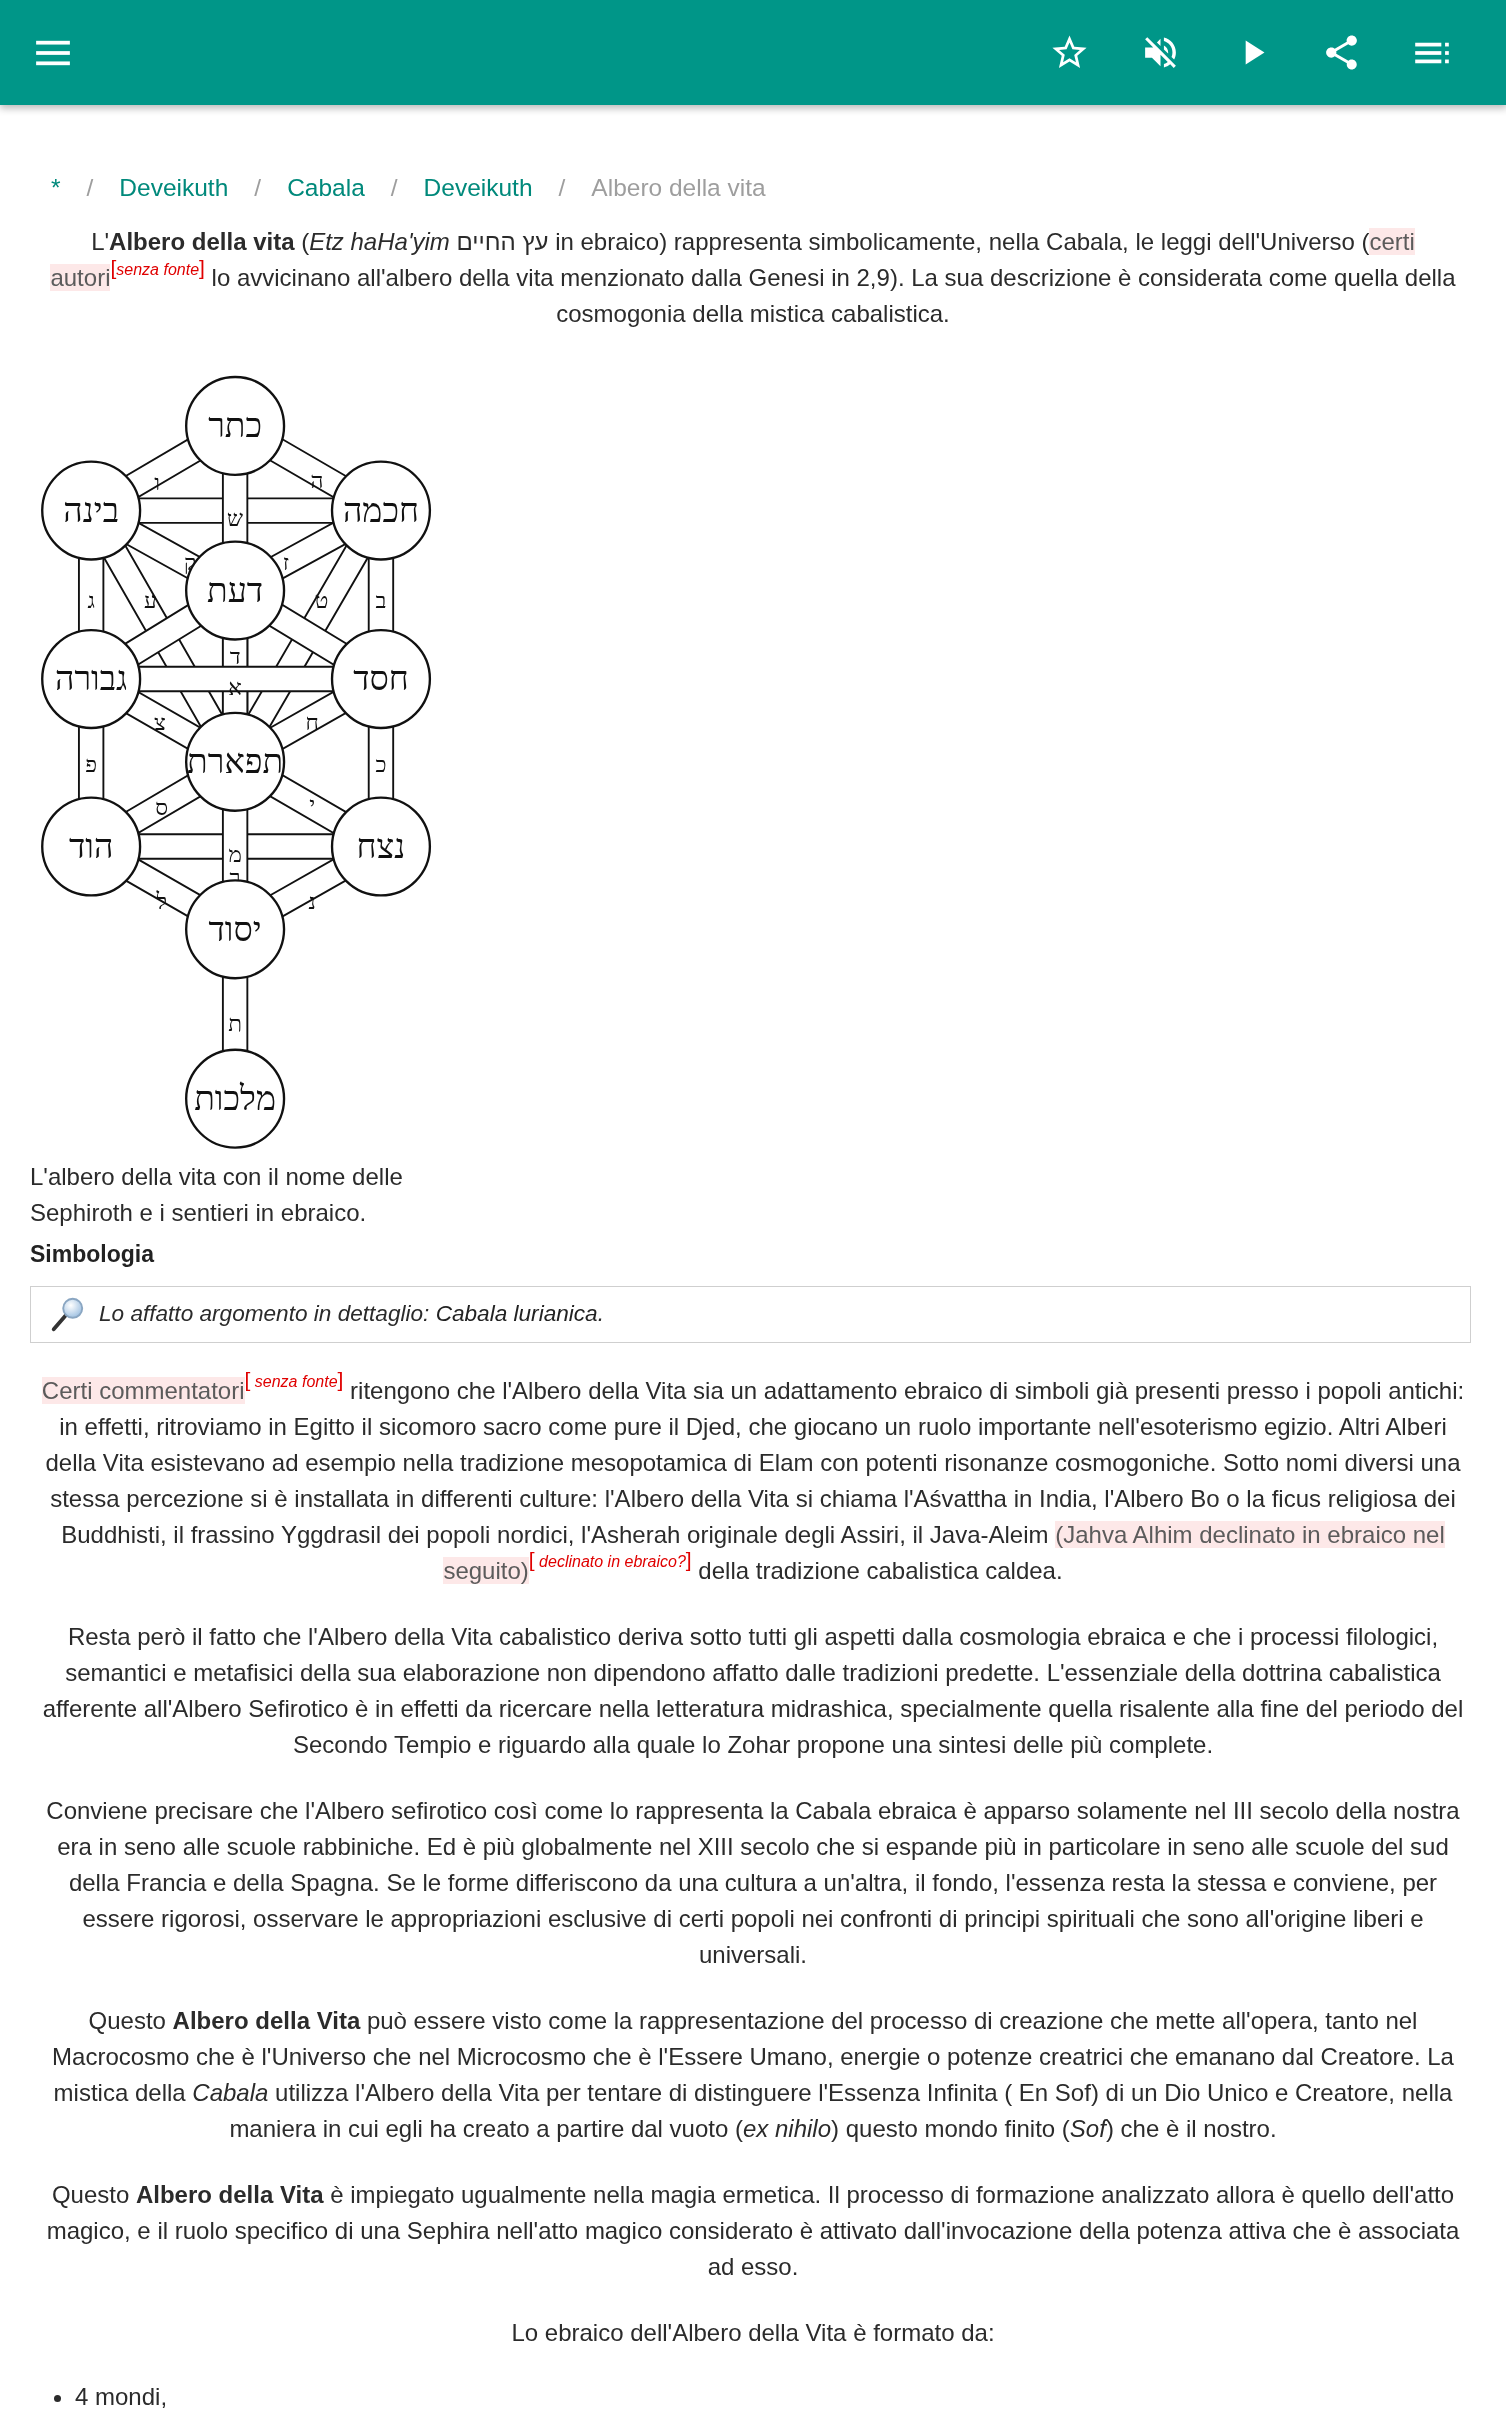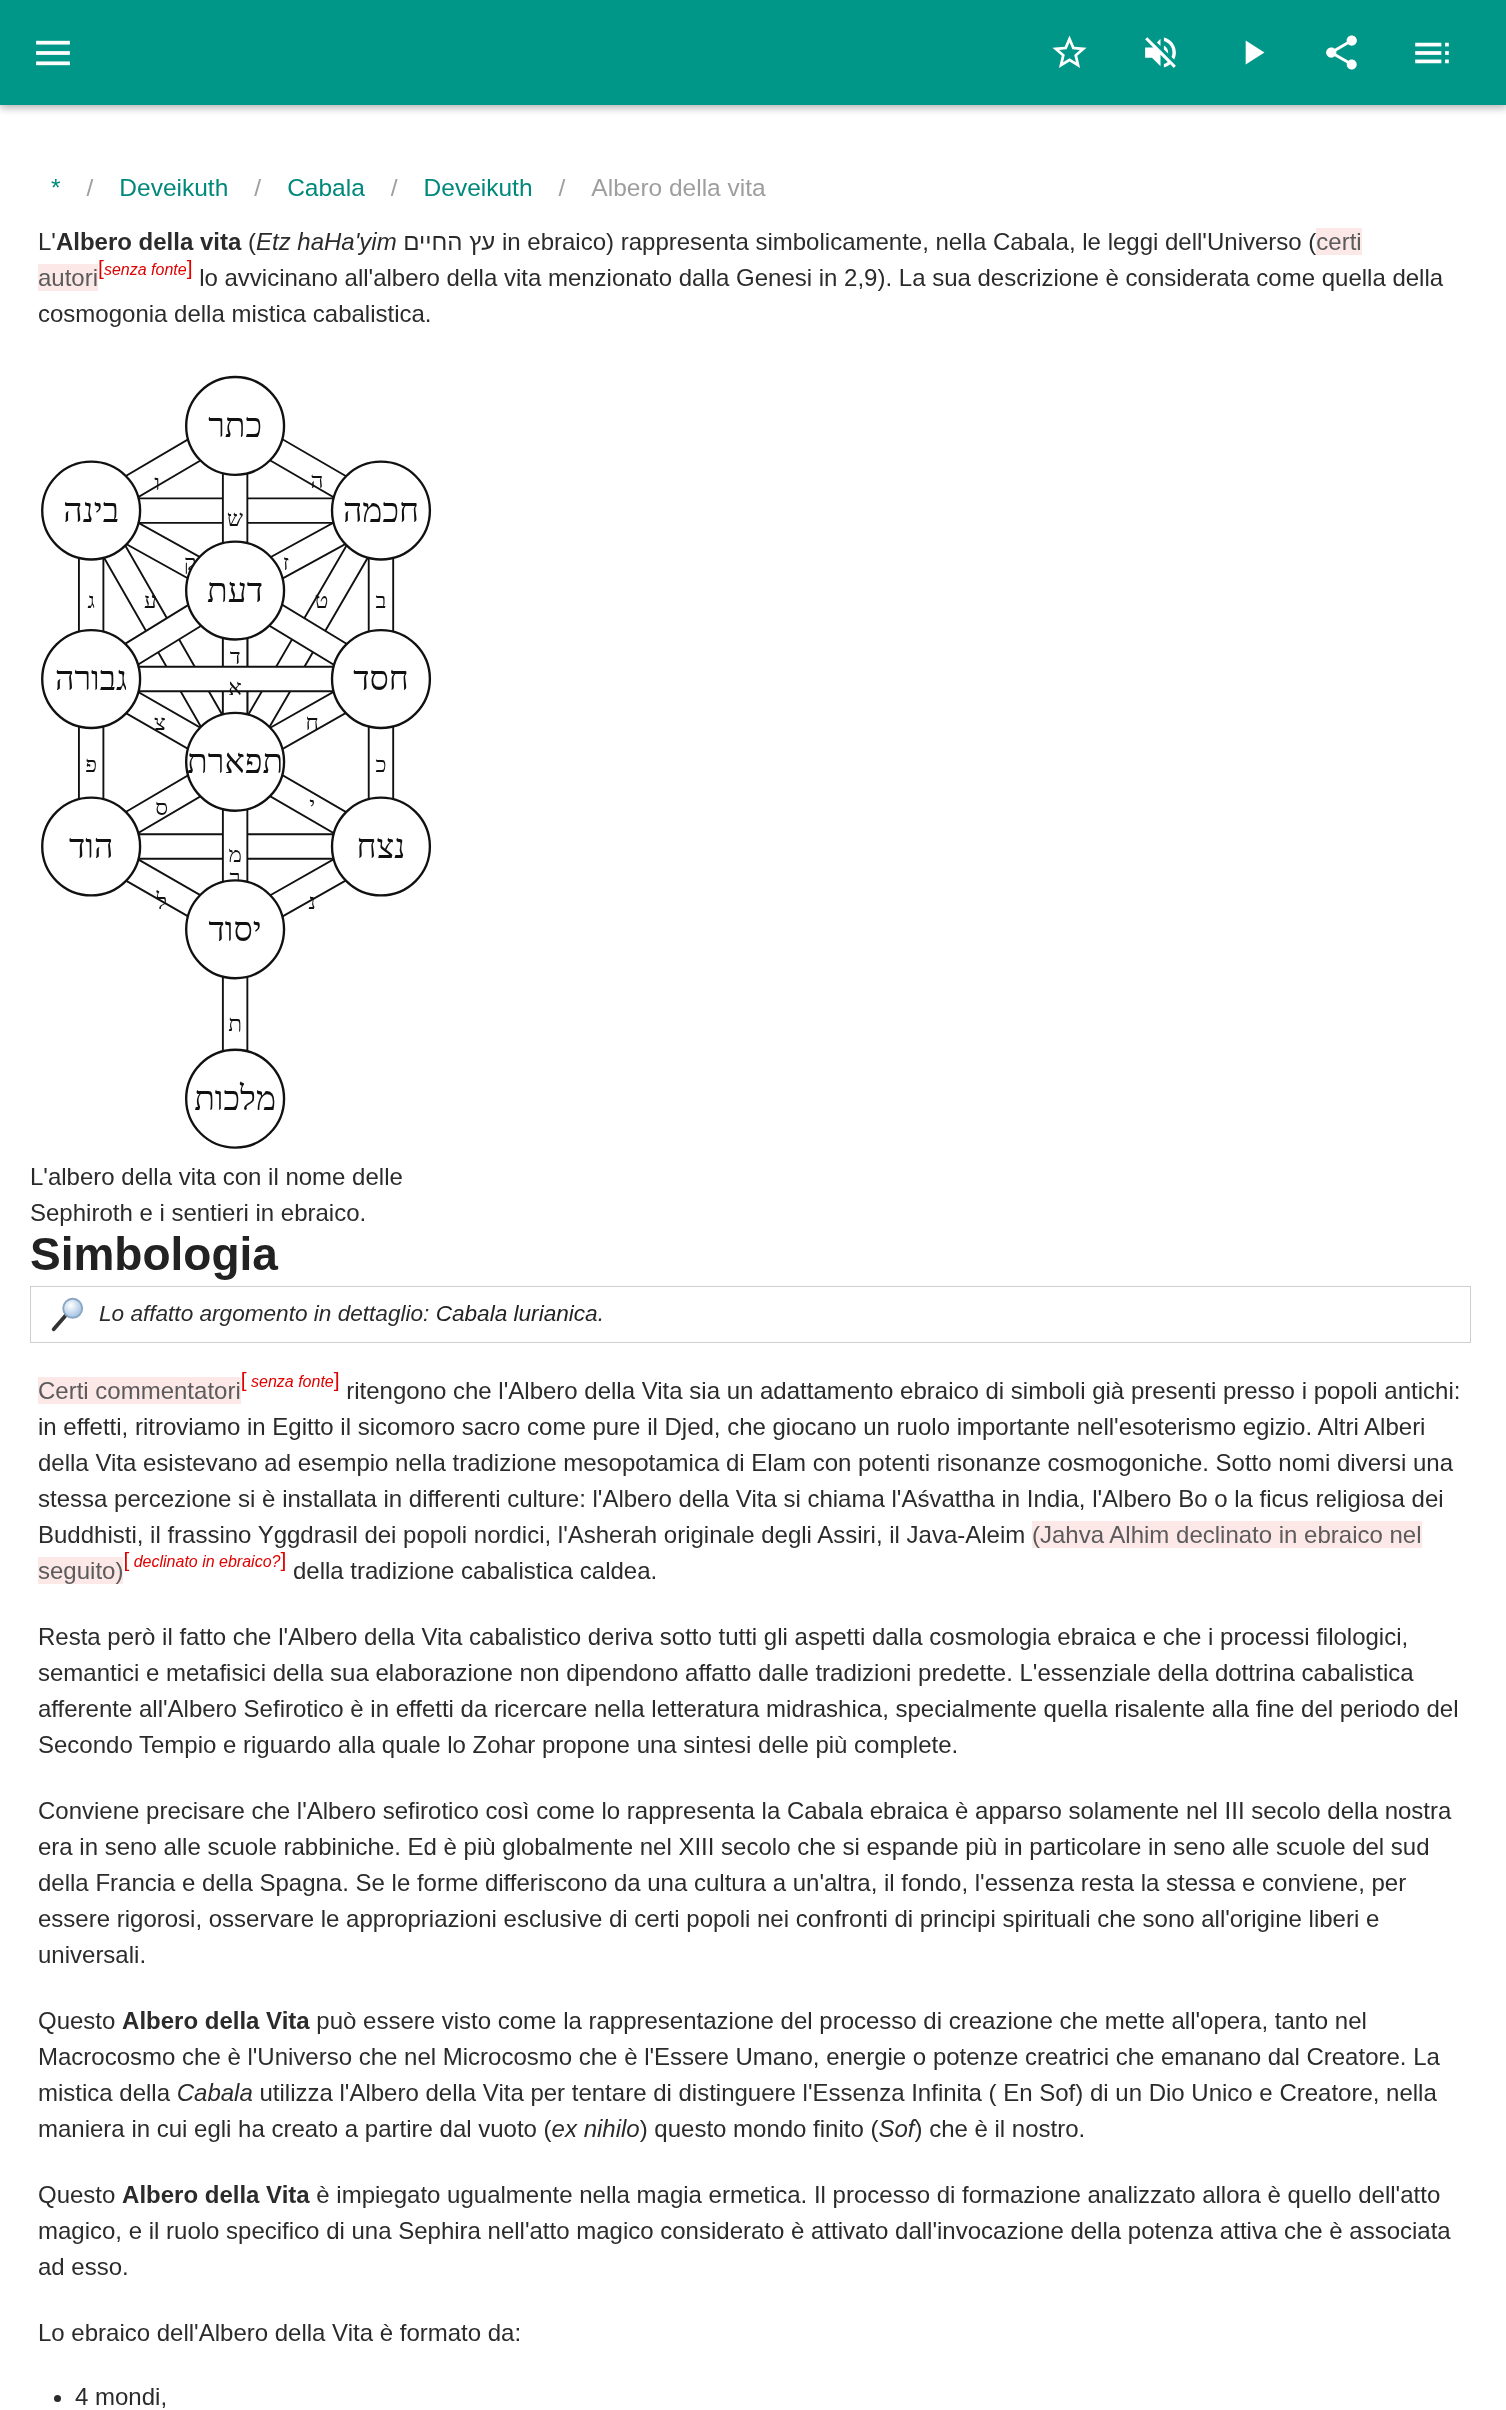--- a/index.html
+++ b/index.html
@@ -21,30 +21,30 @@
   }
   .appbar svg { fill: #ffffff; }
   .content { position: absolute; left: 30px; top: 105px; width: 1446px; }
   .breadcrumb {
     margin-top: 64px; height: 38px; font-size: 24.5px; line-height: 38px;
     display: flex; align-items: center;
   }
   .breadcrumb a { color: #00897b; text-decoration: none; cursor: pointer; }
   .breadcrumb .sep { color: #9e9e9e; margin: 0 26px; }
   .breadcrumb .current { color: #9e9e9e; }
-  p { font-size: 24px; line-height: 36px; margin: 8px; }
+  p { font-size: 24px; line-height: 36px; margin: 8px; text-align: center; }
   p.intro { margin-top: 17px; }
   .fix { background: #fde8e8; color: #6b4b4b; }
   .fix-link { color: #5b5b5b; }
   sup.cn { color: #e00000; font-style: italic; font-size: 16px; vertical-align: 11.3px; line-height: 0; }
   sup.cn .br { font-style: normal; font-size: 21px; }
   .figure { margin-top: 36px; width: 414px; }
   .figure svg { display: block; }
   .caption { font-size: 24px; line-height: 36px; margin-top: 9.4px; color: #2b2b2b; width: 414px; }
-  h2 { font-size: 46px; font-weight: bold; margin: 1.9px 0 0 0; line-height: 43px; color: #222; }
+  h2 { font-size: 23px; font-weight: bold; margin: 1.9px 0 0 0; line-height: 43px; color: #222; }
   .seealso {
     margin-top: 9.4px; width: 1439px; height: 55px; border: 1.9px solid #cfcfcf;
     display: flex; align-items: center; font-size: 22.6px; font-style: italic;
   }
   .seealso .mag { width: 38px; height: 38px; margin-left: 17px; margin-right: 13px; }
   .seealso a { color: #222; font-weight: normal; text-decoration: none; cursor: pointer; }
   .para { margin-top: 30px; }
   ul { margin: 28px 0 0 0; padding-left: 45px; font-size: 24px; line-height: 36px; }
 </style>
 </head>

